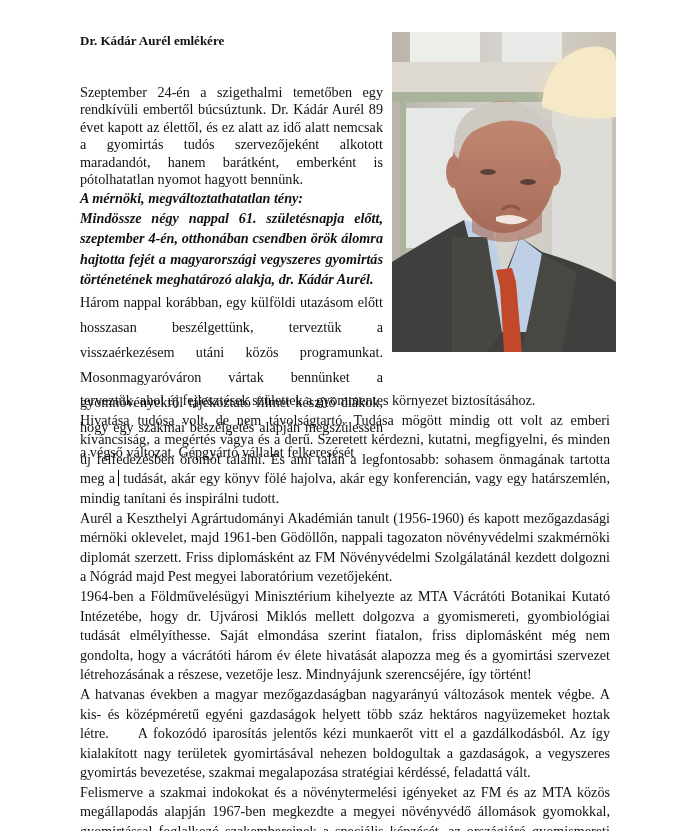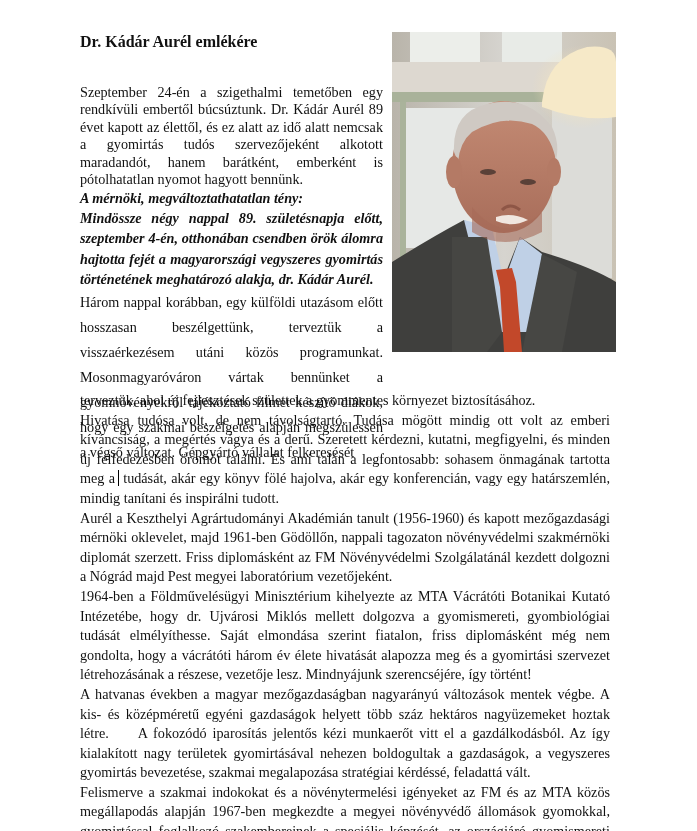--- a/index.html
+++ b/index.html
@@ -1,38 +1,38 @@
 <!DOCTYPE html>
 <html><head>
 <meta charset="utf-8">
 <style>
   html, body { margin: 0; padding: 0; background: #ffffff; }
   body { width: 697px; height: 831px; position: relative; overflow: hidden;
          font-family: "Liberation Serif", "DejaVu Serif", serif; color: #111; }
-  .title { position: absolute; left: 80px; top: 33px; font-size: 16px; font-weight: bold; letter-spacing: 0; }
+  .title { position: absolute; left: 80px; top: 33px; font-size: 13px; font-weight: bold; letter-spacing: 0; }
   .col { position: absolute; left: 80px; top: 84px; width: 303px; font-size: 14.2px; line-height: 17.4px; text-align: justify; }
   .col p { margin: 0; }
   .bold-it { font-weight: bold; font-style: italic; line-height: 20.5px; }
   .bold-it.first { line-height: 17.4px; }
   .full { position: absolute; left: 80px; width: 530px; font-size: 14.2px; line-height: 19.6px; text-align: justify; }
   .full p { margin: 0; }
   .photo { position: absolute; left: 392px; top: 32px; width: 224px; height: 320px; overflow: hidden; background: #cfcbc5; }
   .cursor { display: inline-block; width: 1px; height: 16px; background: #000; vertical-align: -3px; margin-left: 3px; }
 </style>
 </head>
 <body>
 
 <div>
 
   <div class="title">Dr. Kádár Aurél emlékére</div>
 
   <div class="col">
     <p>Szeptember 24-én a szigethalmi temetőben egy rendkívüli embertől búcsúztunk. Dr. Kádár Aurél 89 évet kapott az élettől, és ez alatt az idő alatt nemcsak a gyomirtás tudós szervezőjeként alkotott maradandót, hanem barátként, emberként is pótolhatatlan nyomot hagyott bennünk.</p>
     <p class="bold-it first" style="margin-top:2px">A mérnöki, megváltoztathatatlan tény:</p>
-    <p class="bold-it">Mindössze négy nappal 89. születésnapja előtt, szeptember 4-én, otthonában csendben örök álomra hajtotta fejét a magyarországi vegyszeres gyomirtás történetének meghatározó alakja, dr. Kádár Aurél.</p>
+    <p class="bold-it">Mindössze négy nappal 61. születésnapja előtt, szeptember 4-én, otthonában csendben örök álomra hajtotta fejét a magyarországi vegyszeres gyomirtás történetének meghatározó alakja, dr. Kádár Aurél.</p>
     <p style="line-height:25px">Három nappal korábban, egy külföldi utazásom előtt hosszasan beszélgettünk, terveztük a visszaérkezésem utáni közös programunkat. Mosonmagyaróváron vártak bennünket a gyomnövényekről tájékoztató filmet készítő diákok, hogy egy szakmai beszélgetés alapján megszülessen a végső változat. Gépgyártó vállalat felkeresését</p>
   </div>
 
   <div class="full" style="top:391px">
     <p>terveztük, ahol új fejlesztések születtek a gyommentes környezet biztosításához.</p>
     <p><span>Hivatása tudósa volt, de nem távolságtartó. Tudása mögött mindig ott volt az emberi kíváncsiság, a megértés vágya és a derű. Szeretett kérdezni, kutatni, megfigyelni, és minden új felfedezésben örömöt találni. És ami talán a legfontosabb: sohasem önmagának tartotta meg a</span><span class="cursor"></span> <span>tudását, akár egy könyv fölé hajolva, akár egy konferencián, vagy egy határszemlén, mindig tanítani és inspirálni tudott.</span></p>
     <p>Aurél a Keszthelyi Agrártudományi Akadémián tanult (1956-1960) és kapott mezőgazdasági mérnöki oklevelet, majd 1961-ben Gödöllőn, nappali tagozaton növényvédelmi szakmérnöki diplomát szerzett. Friss diplomásként az FM Növényvédelmi Szolgálatánál kezdett dolgozni a Nógrád majd Pest megyei laboratórium vezetőjeként.</p>
     <p>1964-ben a Földművelésügyi Minisztérium kihelyezte az MTA Vácrátóti Botanikai Kutató Intézetébe, hogy dr. Ujvárosi Miklós mellett dolgozva a gyomismereti, gyombiológiai tudását elmélyíthesse. Saját elmondása szerint fiatalon, friss diplomásként még nem gondolta, hogy a vácrátóti három év élete hivatását alapozza meg és a gyomirtási szervezet létrehozásának a részese, vezetője lesz. Mindnyájunk szerencséjére, így történt!</p>
     <p style="white-space:pre-wrap">A hatvanas években a magyar mezőgazdaságban nagyarányú változások mentek végbe. A kis- és középméretű egyéni gazdaságok helyett több száz hektáros nagyüzemeket hoztak létre.     A fokozódó iparosítás jelentős kézi munkaerőt vitt el a gazdálkodásból. Az így kialakított nagy területek gyomirtásával nehezen boldogultak a gazdaságok, a vegyszeres gyomirtás bevezetése, szakmai megalapozása stratégiai kérdéssé, feladattá vált.</p>
     <p>Felismerve a szakmai indokokat és a növénytermelési igényeket az FM és az MTA közös megállapodás alapján 1967-ben megkezdte a megyei növényvédő állomások gyomokkal, gyomirtással foglalkozó szakembereinek a speciális képzését, az országjáró gyomismereti tanfolyamok szervezését.</p>

